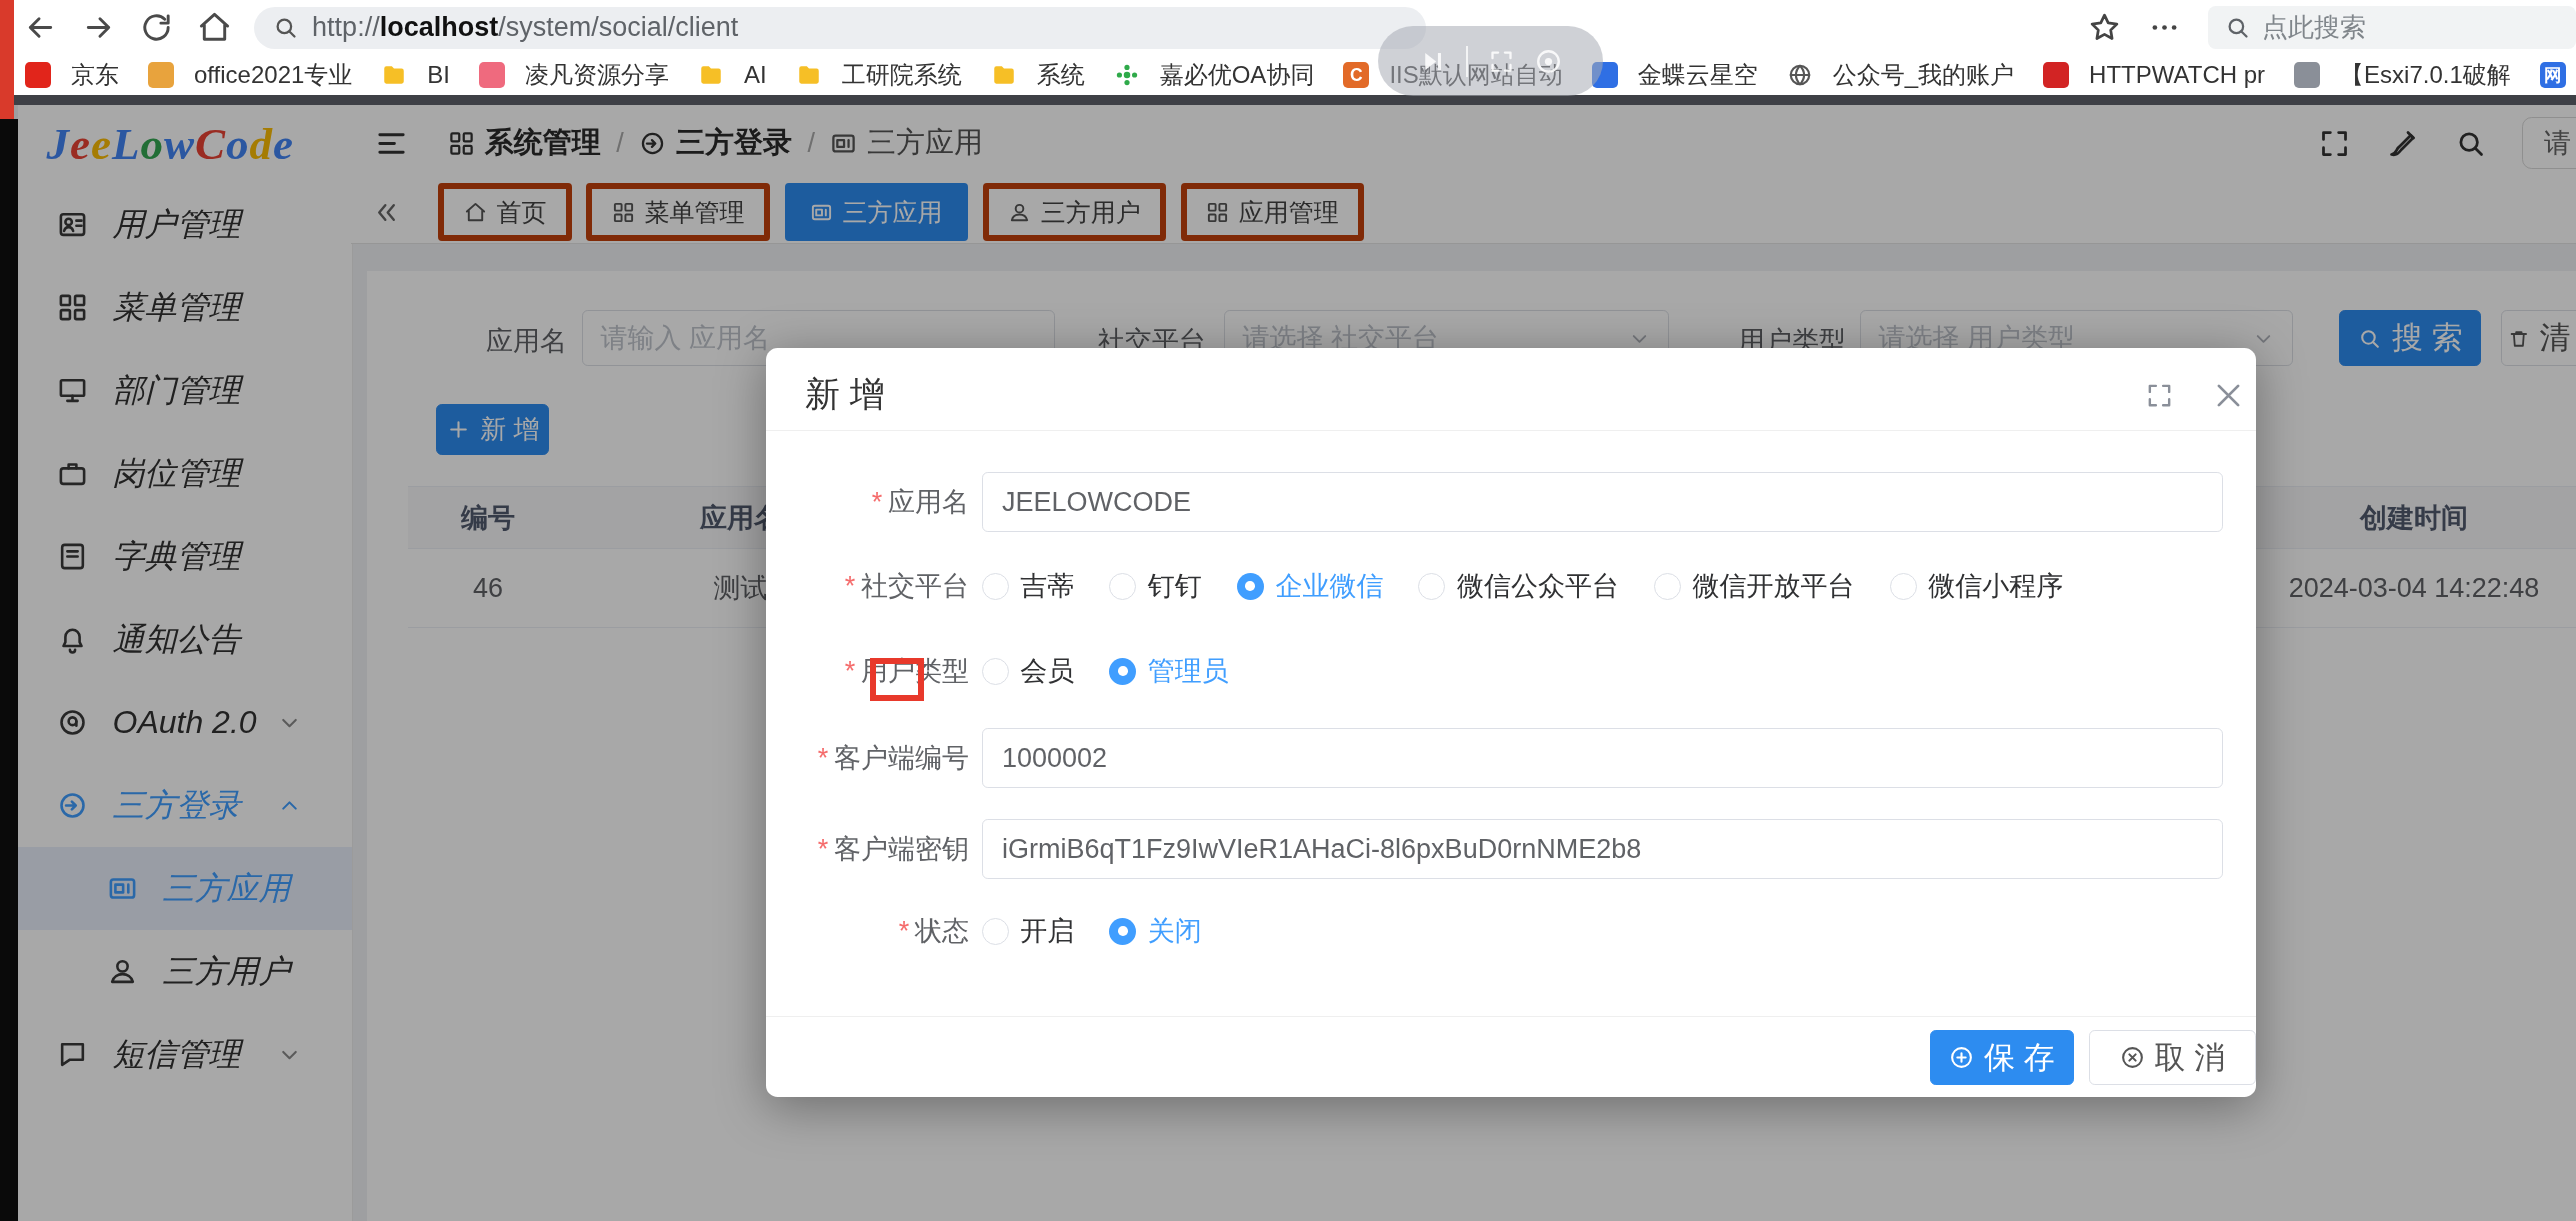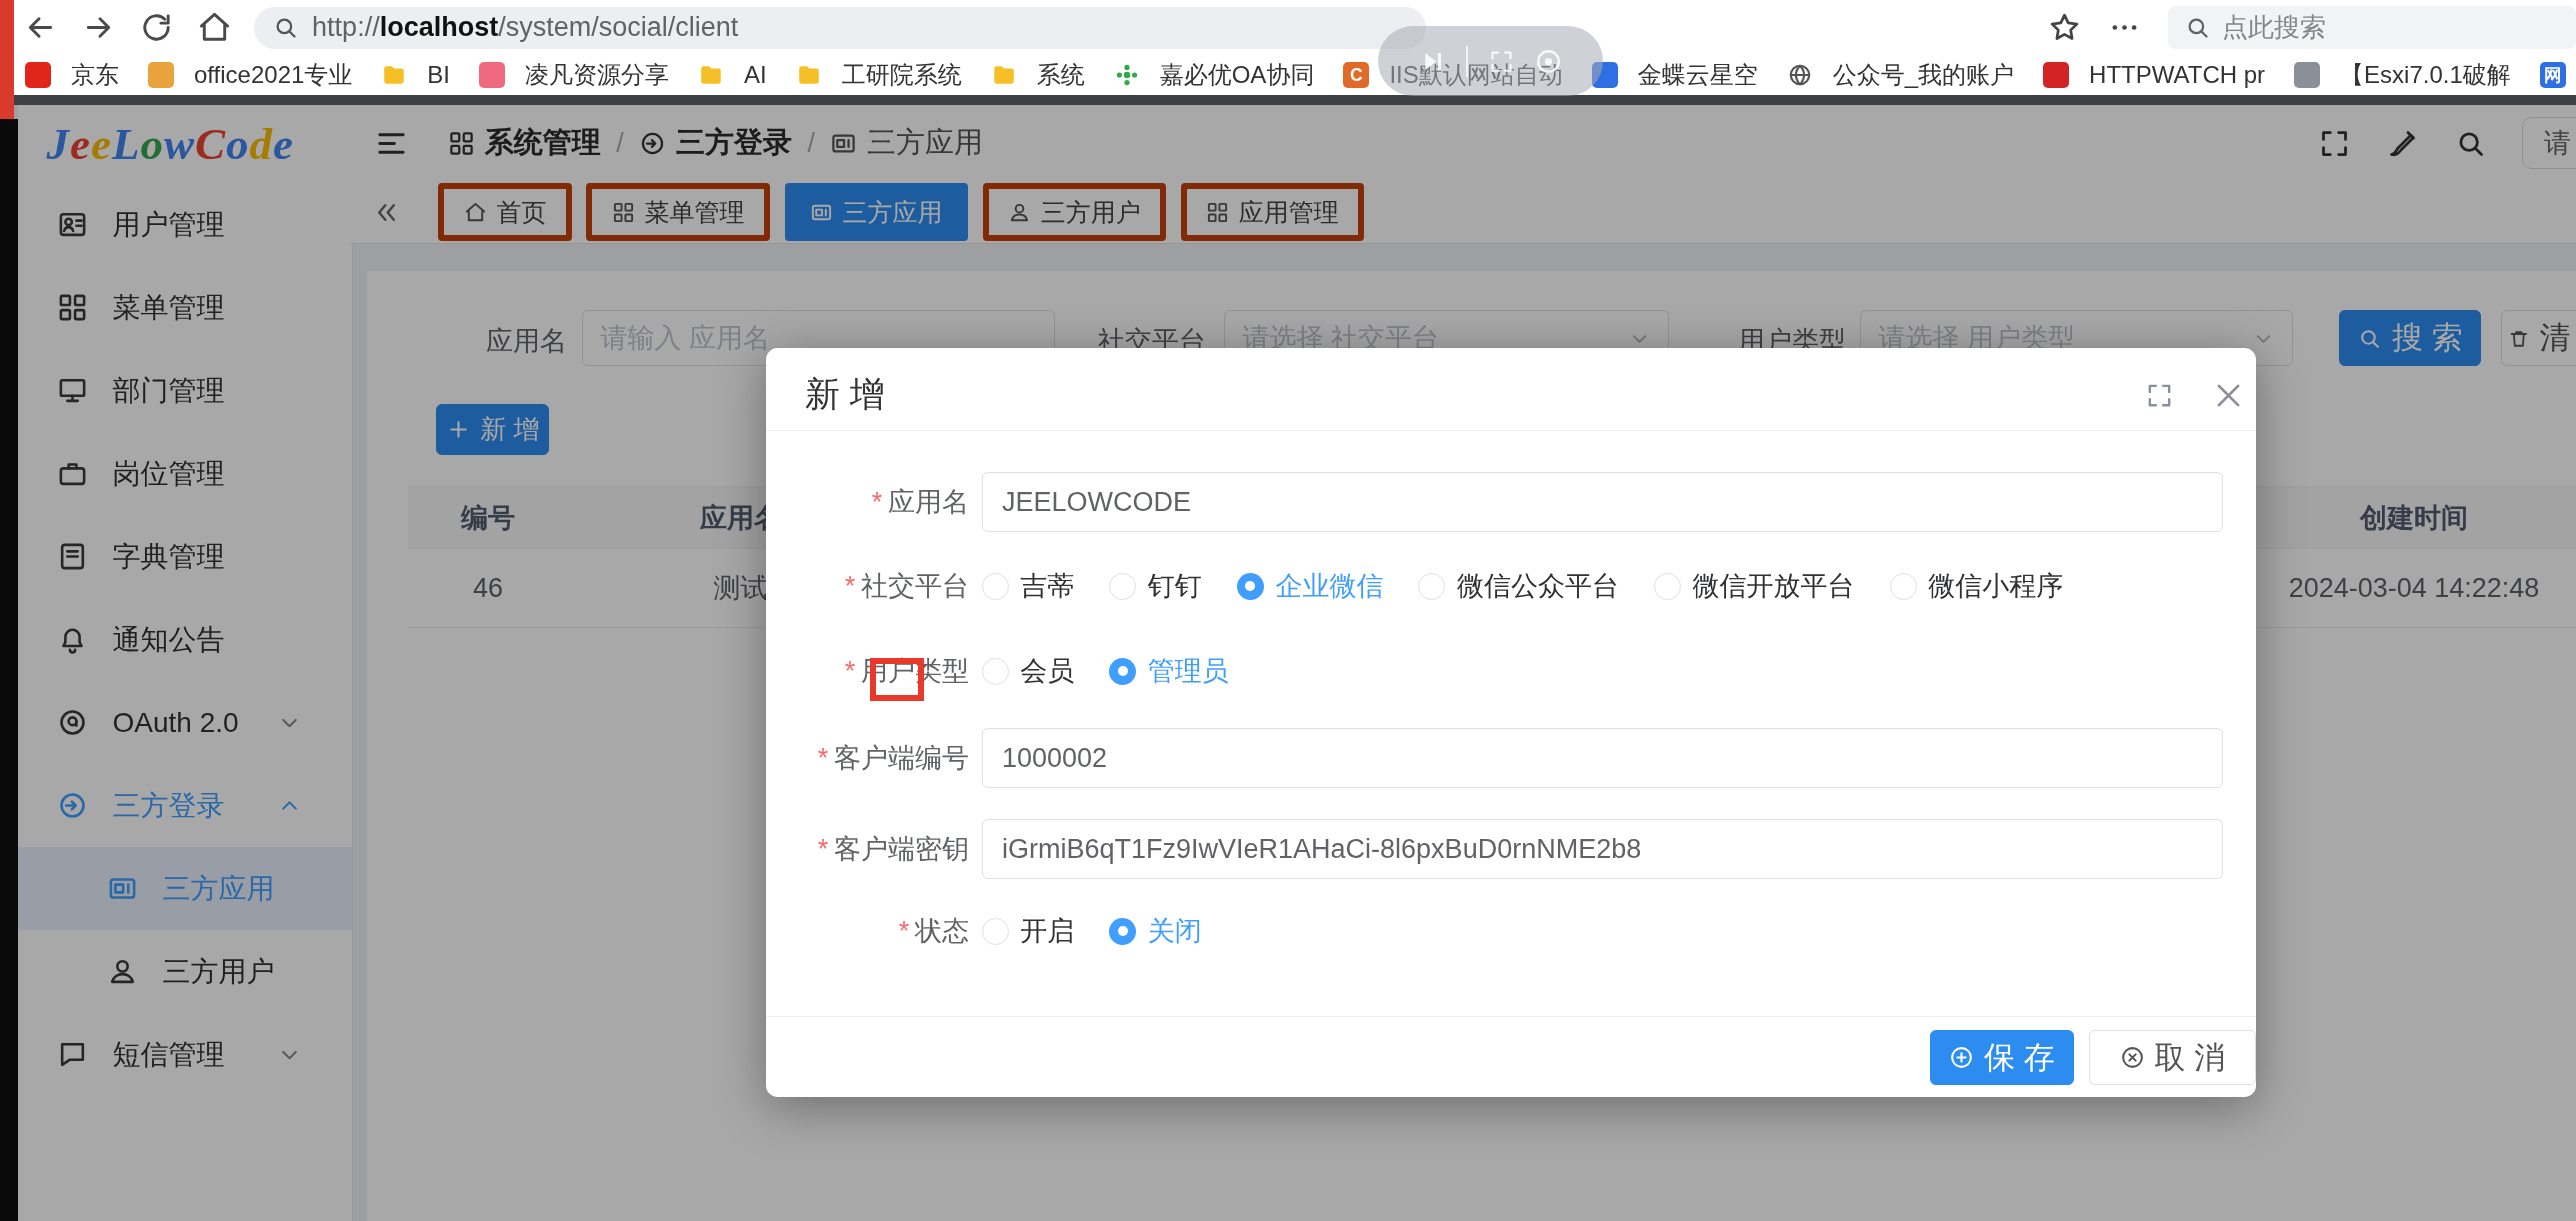--- a/index.html
+++ b/index.html
@@ -12,21 +12,21 @@
   
   .toolbar{position:absolute;left:0;top:0;width:2576px;height:55px;background:#fff;display:flex;align-items:center;}
   .nav-ico{width:35px;height:35px;color:#4a4a4a;margin-left:23px;cursor:pointer;}
   .urlbar{position:absolute;left:254px;top:6.8px;width:1172px;height:42px;border-radius:21.4px;background:#eceef1;
           display:flex;align-items:center;padding-left:17.5px;box-sizing:border-box;}
   .urlbar .ico{width:27px;height:27px;color:#555;margin-right:13.6px;}
   .url-text{font-size:27px;color:#5f6368;white-space:nowrap;}
   .url-text b{color:#111;}
   .chrome-right{position:absolute;right:0;top:0;height:55px;display:flex;align-items:center;}
   .star-ico,.dots-ico{width:33px;height:33px;color:#444;margin-right:27px;}
-  .chrome-search{width:408px;height:43px;background:#f1f3f4;border-radius:7.8px;display:flex;align-items:center;
+  .chrome-search{width:368px;height:43px;background:#f1f3f4;border-radius:7.8px;display:flex;align-items:center;
                  padding-left:15.5px;box-sizing:border-box;margin-right:0;}
   .chrome-search .ico{width:27px;height:27px;color:#5f6368;margin-right:11.6px;}
   .chrome-search span{font-size:26px;color:#80868b;}
   .bookmarks{position:absolute;left:0;top:55px;width:2576px;height:40px;background:#fff;display:flex;align-items:center;
              padding-left:25px;box-sizing:border-box;gap:29px;overflow:hidden;}
   .bm{display:flex;align-items:center;gap:20px;cursor:pointer;flex:none;}
   .bm-label{font-size:24px;color:#333;white-space:nowrap;}
   .bm-ic{width:26px;height:26px;border-radius:4.9px;display:flex;align-items:center;justify-content:center;
          color:#fff;font-size:17.5px;font-weight:bold;flex:none;}
   .bm-ic svg{width:26px;height:26px;}
@@ -35,21 +35,21 @@
   
   .page{position:absolute;left:0;top:105px;width:2576px;height:1116px;background:#f0f2f5;}
 
   
   .sidebar{position:absolute;left:17.5px;top:0;width:334px;height:1116px;background:#fff;border-right:1px solid #ececec;overflow:hidden;}
   .logo{height:78px;display:flex;align-items:center;padding-left:29px;font-family:"Liberation Serif","DejaVu Serif",serif;
         font-style:italic;font-weight:bold;font-size:45px;letter-spacing:1px;}
   .menu{position:absolute;left:0;top:78px;width:334px;}
   .m-item{height:83px;display:flex;align-items:center;padding-left:39px;box-sizing:border-box;cursor:pointer;position:relative;}
   .m-item .ico{width:31px;height:31px;color:#3a3a3a;margin-right:25px;flex:none;}
-  .m-item .lbl{font-size:28px;color:#333;white-space:nowrap;}
+  .m-item .lbl{font-size:32px;color:#333;white-space:nowrap;font-style:italic;}
   .m-item .chev{position:absolute;right:25px;width:25px;height:25px;color:#8a8a8a;}
   .m-item.child{padding-left:89px;}
   .m-item.active-parent .lbl,.m-item.active-parent .ico,.m-item.active-parent .chev{color:#409eff;}
   .m-item.selected{background:#e9effb;}
   .m-item.selected .lbl,.m-item.selected .ico{color:#409eff;}
 
   
   .hdr{position:absolute;left:351px;top:0;width:2225px;height:76px;background:#fff;border-bottom:1px solid #eee;
        display:flex;align-items:center;}
   .burger{width:35px;height:35px;color:#333;margin-left:23px;cursor:pointer;}

